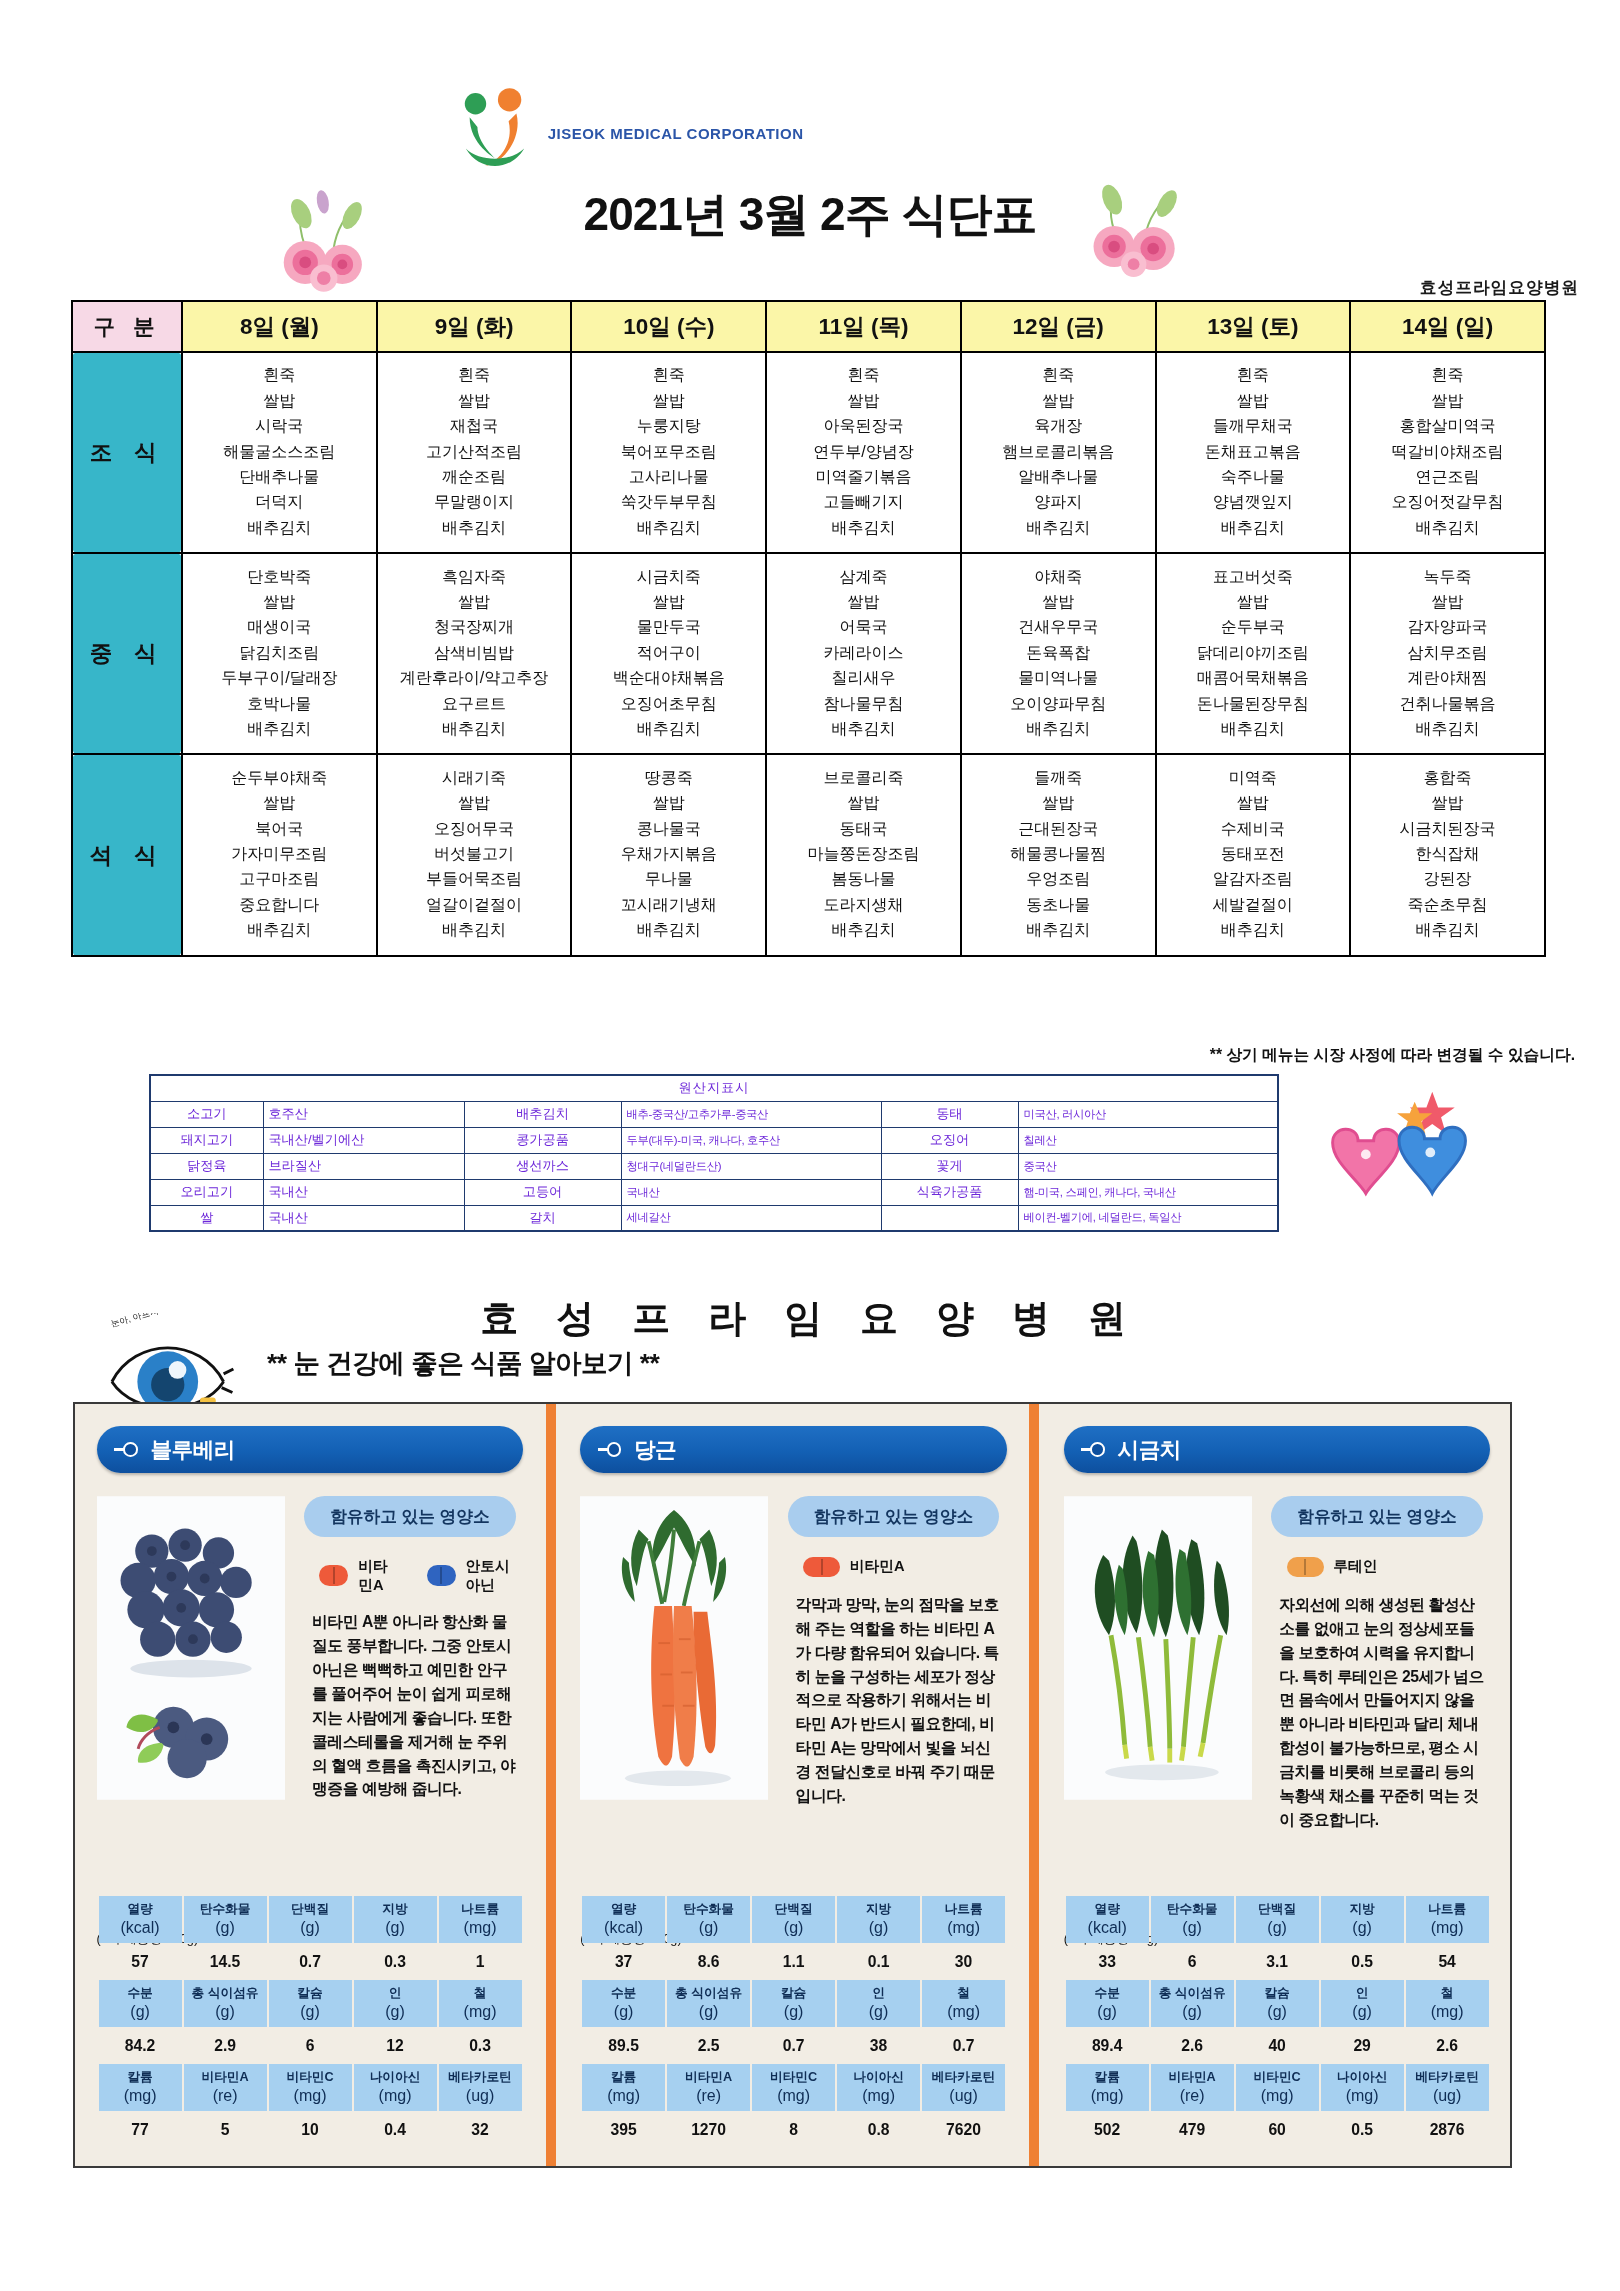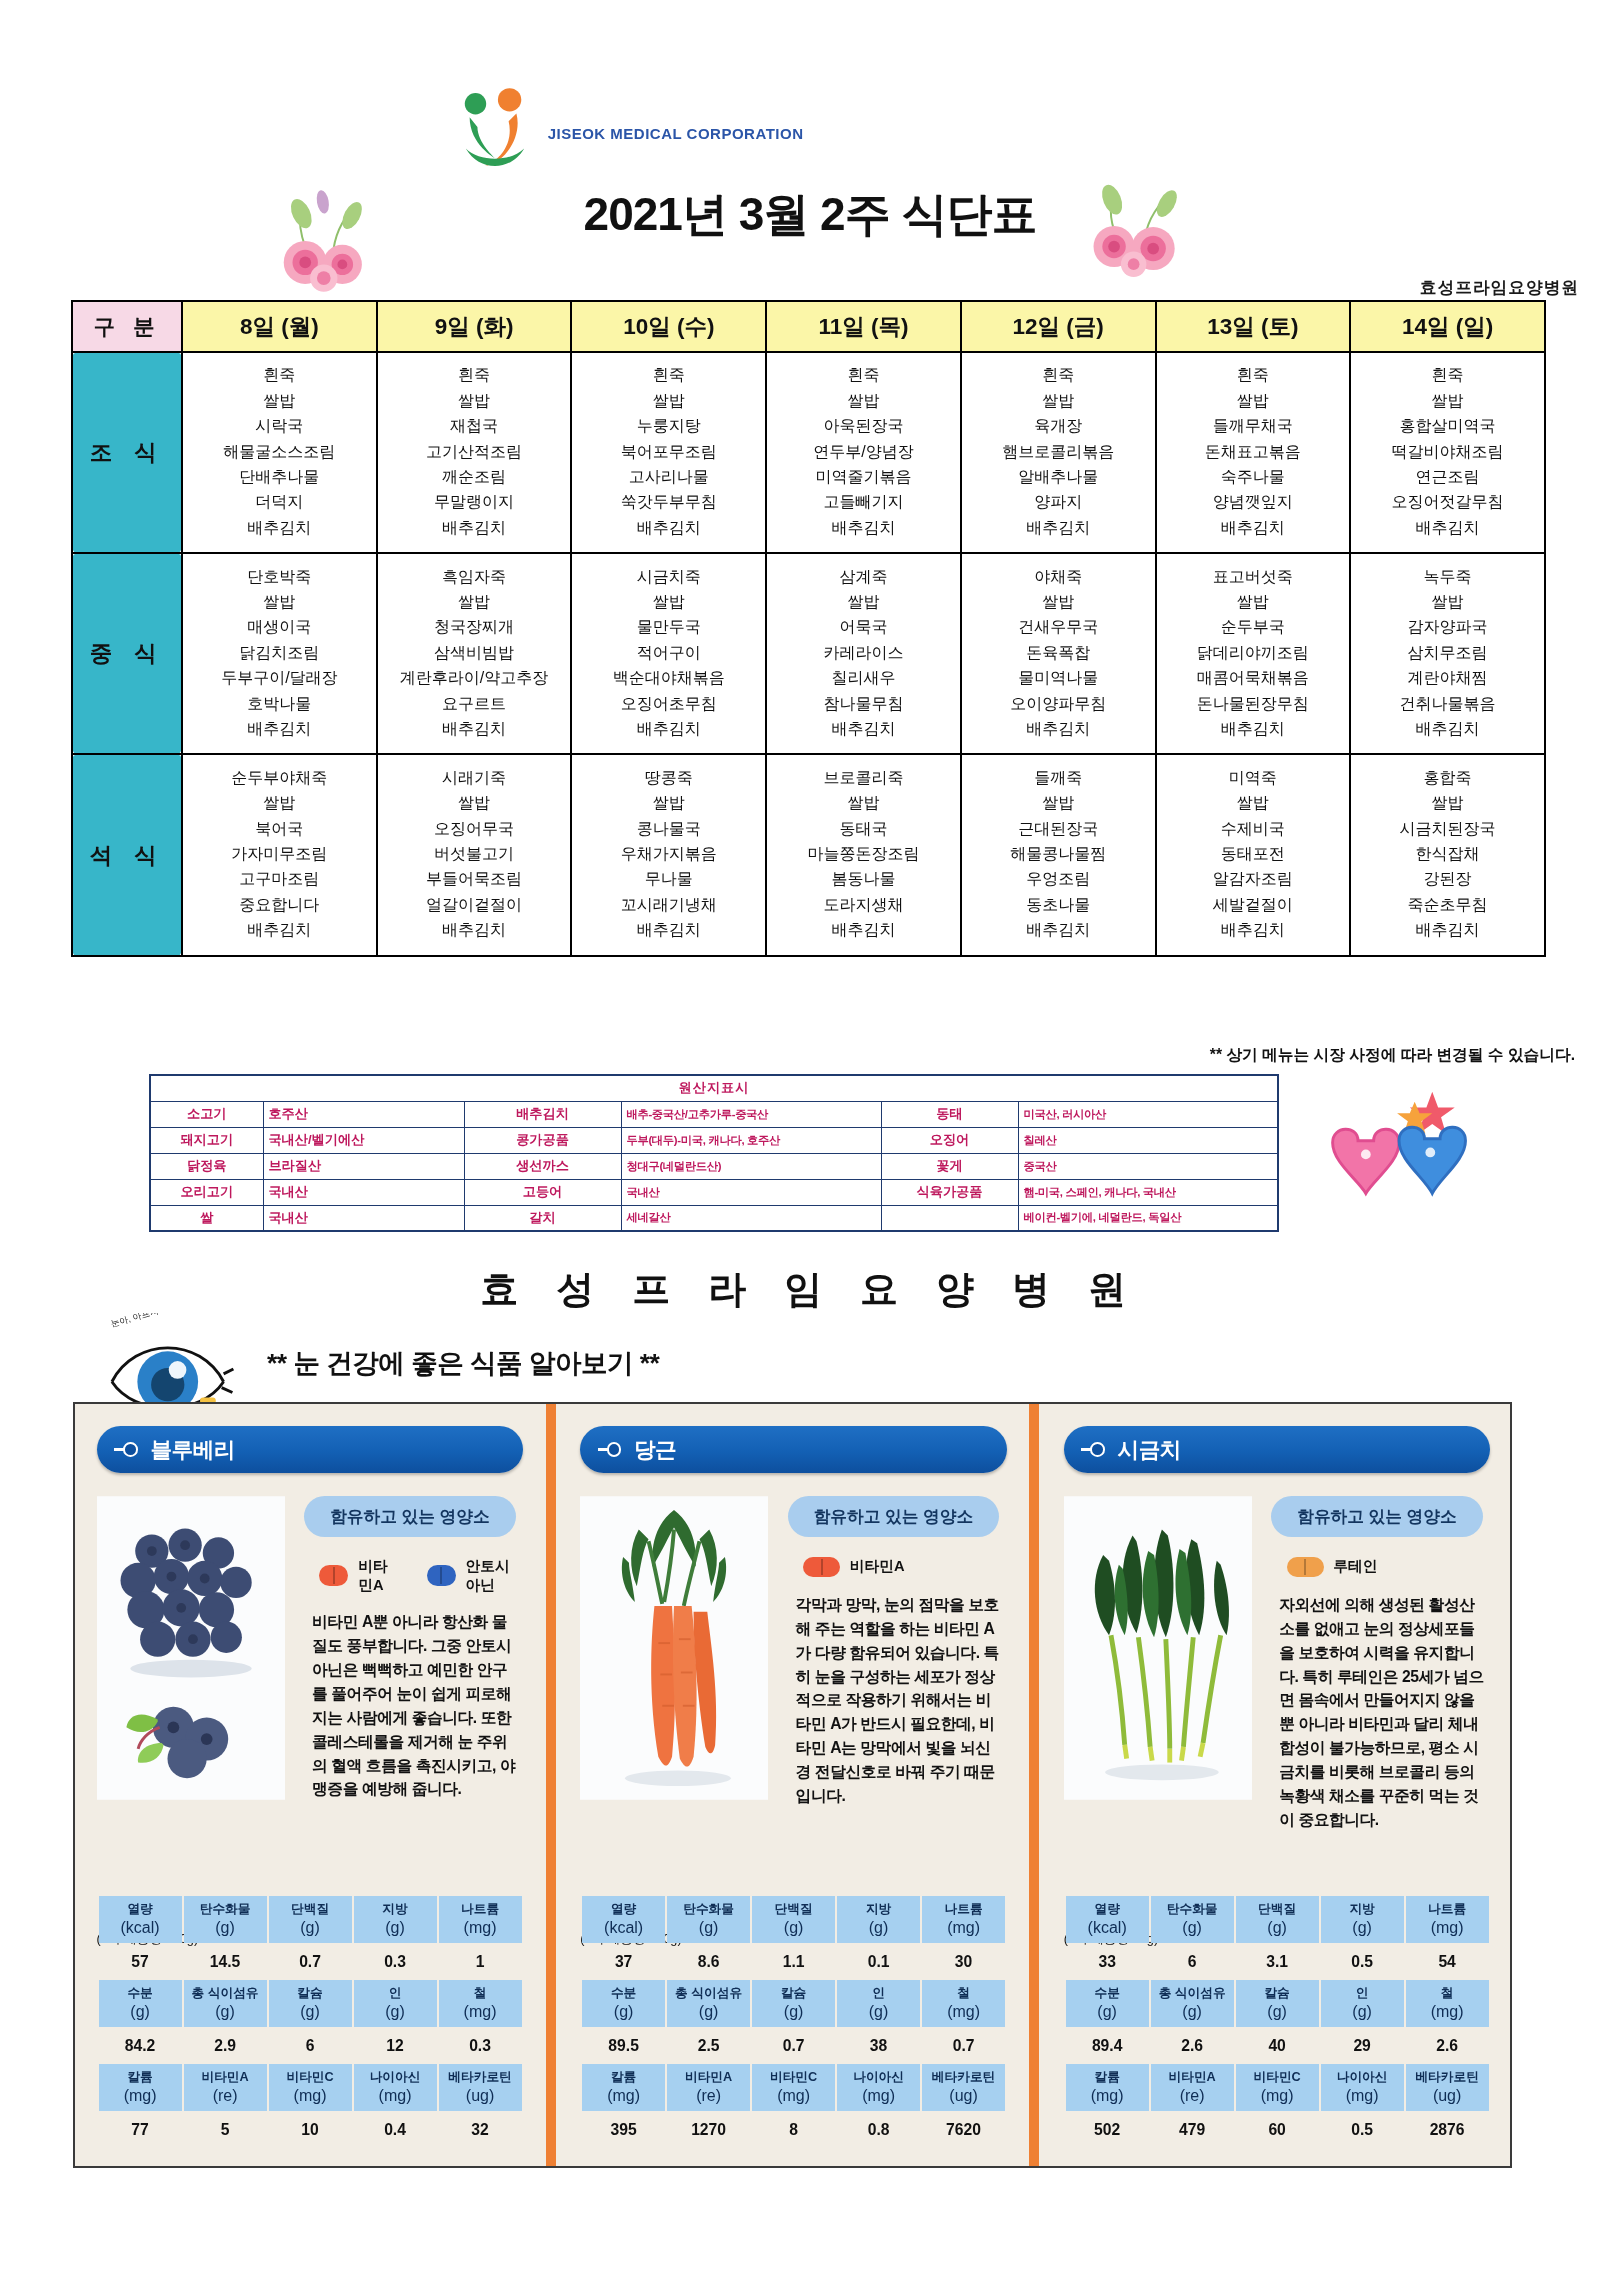--- a/index.html
+++ b/index.html
@@ -74,33 +74,33 @@
     width:1127px;
     border-collapse:collapse;
     border:2px solid #1f3a6e;
     table-layout:fixed;
     background:#fff;
   }
   .origin-table td {
     border:1.5px solid #1f3a6e;
     height:26px;
     font-size:13.2px;
-    color:#be185d;
-    font-weight:bold;
+    color:#6d28d9;
+    font-weight:normal;
   }
   .origin-title { text-align:center; font-size:14.7px; letter-spacing:1px; }
   .o-name { text-align:center; }
   .o-val  { text-align:left; padding-left:4.9px; }
   .o-val.tiny { font-size:11.3px; letter-spacing:-0.3px; }
 
   .hearts { position:absolute; left:1313px; top:1086px; }
 
   
   .hospital-name {
-    position:absolute; left:0; right:0; top:1264px;
+    position:absolute; left:0; right:0; top:1293px;
     text-align:center;
     font-size:38px; font-weight:bold; letter-spacing:13.7px; color:#111;
   }
   .eye-illus { position:absolute; left:106px; top:1313px; }
   .eye-sub {
     position:absolute; left:267px; top:1345px;
     font-size:26.5px; font-weight:bold; color:#111; letter-spacing:-0.5px;
   }
 
   

